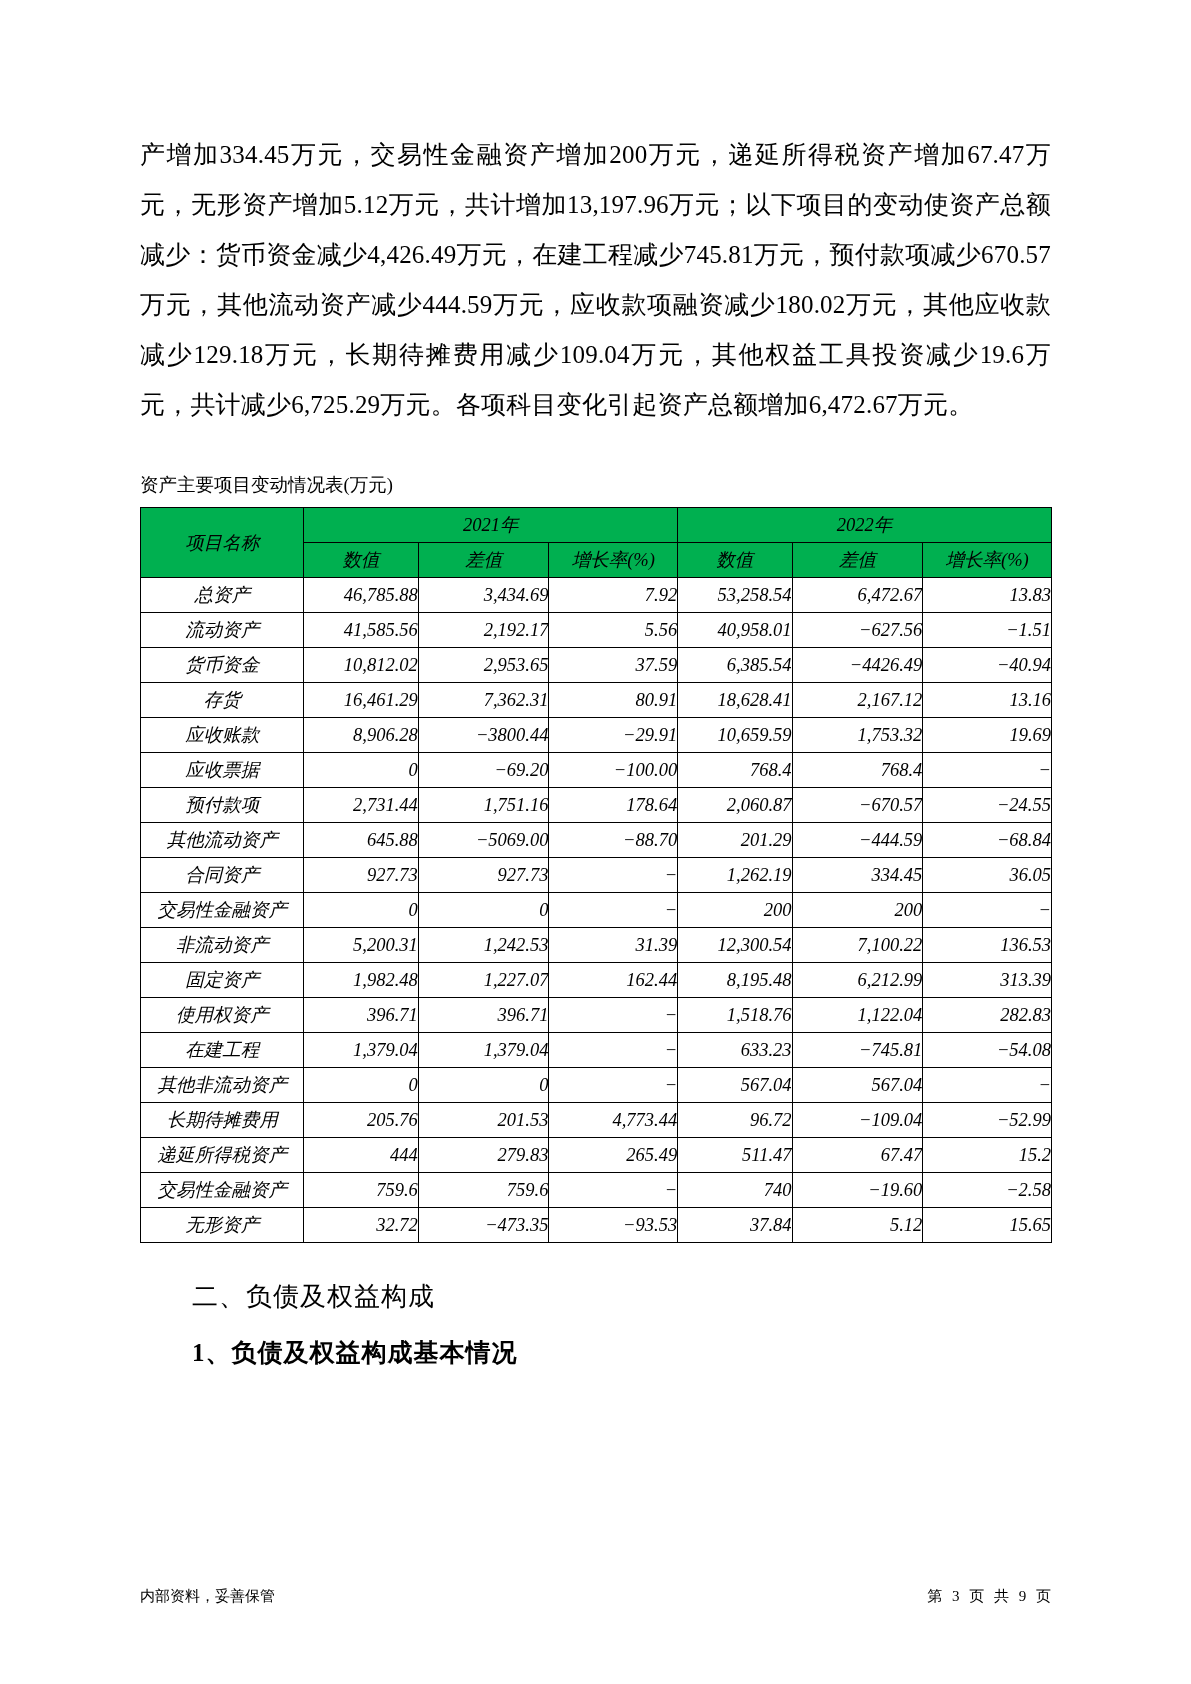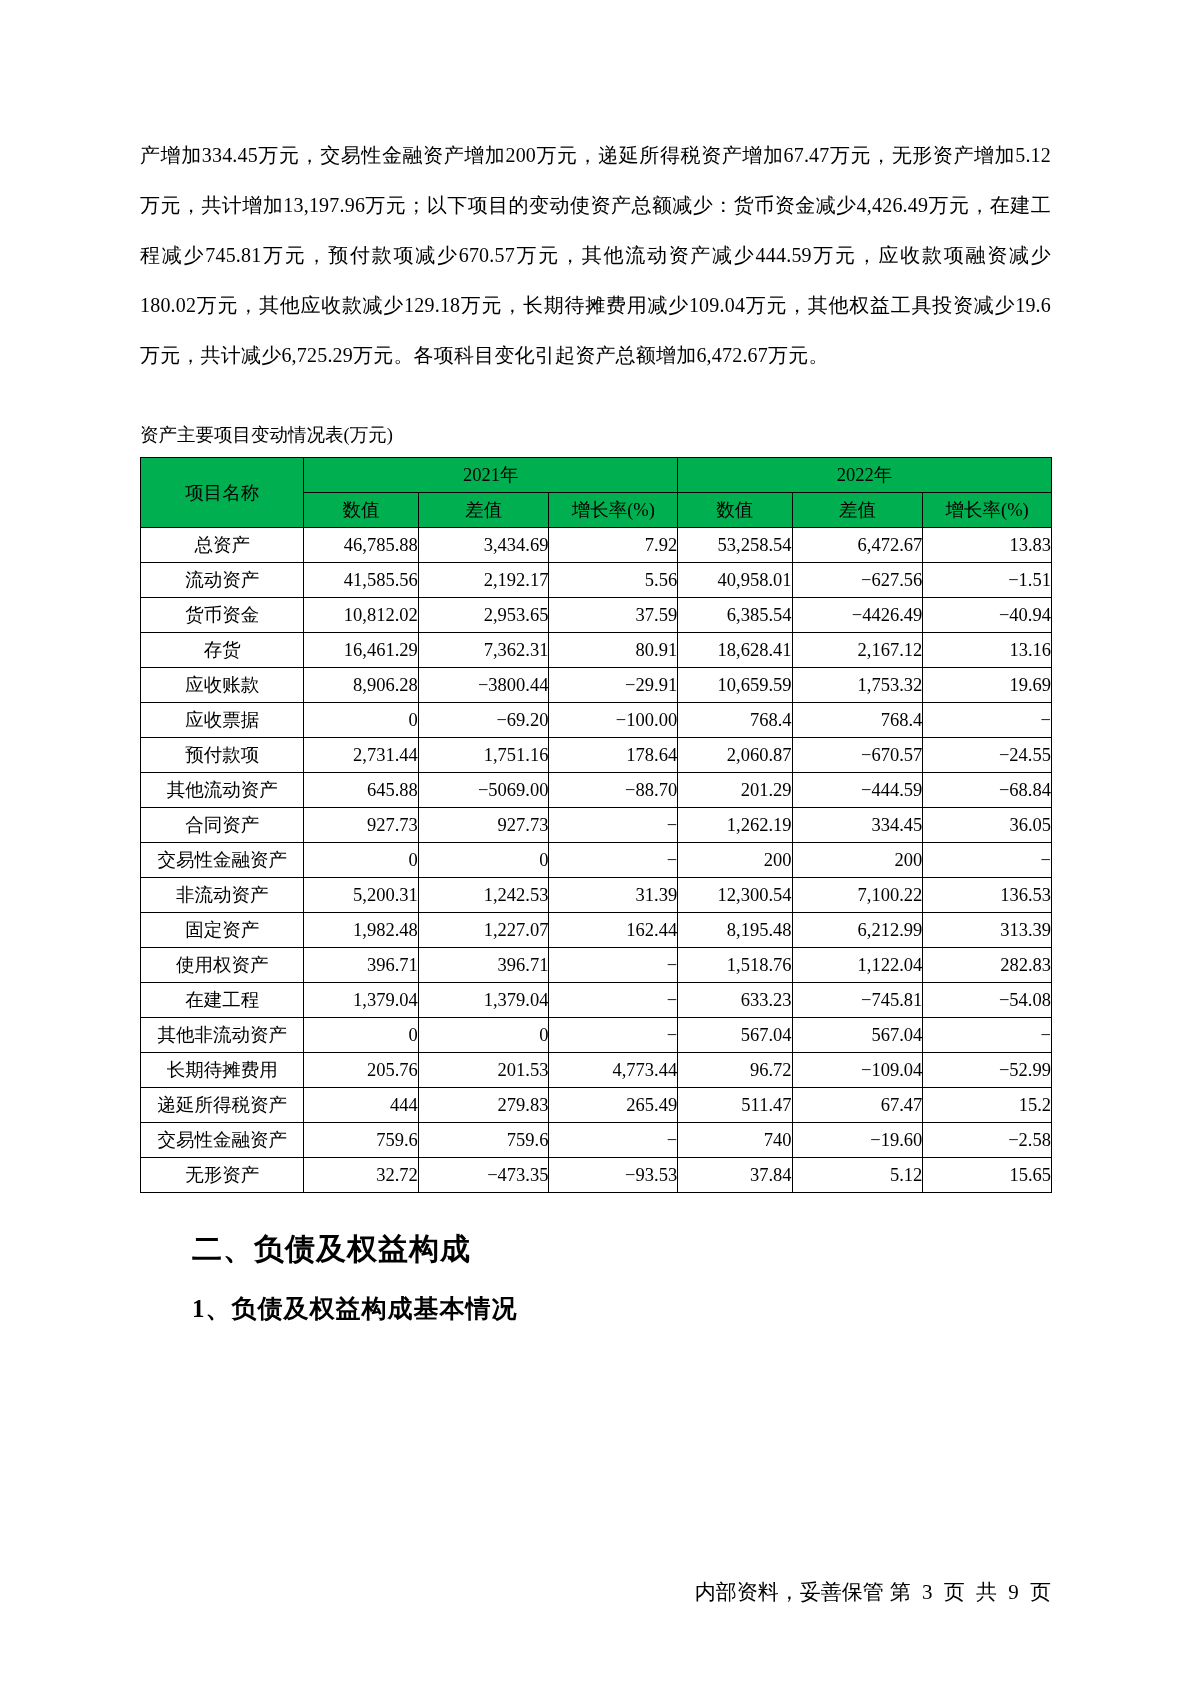--- a/index.html
+++ b/index.html
@@ -17,41 +17,42 @@
   }
   .page {
     position: absolute;
     left: 0; top: 0;
     width: 1191px;
     height: 1684px;
     box-sizing: border-box;
     padding: 130px 140px 0 140px;
   }
   .para {
-    font-size: 20px;
+    font-size: 25px;
     line-height: 50px;
     text-align: justify;
     text-justify: inter-ideograph;
     letter-spacing: 0.2px;
     margin: 0;
   }
   .para-indent {
     text-indent: 51px;
   }
   .table-caption {
     font-size: 18.5px;
     margin-top: 42px;
     margin-bottom: 10px;
     font-family: "Liberation Serif", serif;
   }
   table.fin {
     border-collapse: collapse;
     width: 912px;
     margin: 0 auto;
     table-layout: fixed;
+    font-style: italic;
   }
   table.fin th, table.fin td {
     border: 1px solid #000000;
     font-size: 18.5px;
     font-family: "Liberation Serif", serif;
     padding: 0;
     height: 34px;
     line-height: 34px;
   }
   table.fin thead th {
@@ -71,44 +72,44 @@
   td.num {
     text-align: right;
     padding-right: 10px;
     white-space: nowrap;
   }
   .col-num { width: 112px; }
   .col-diff { width: 128px; }
   .col-rate { width: 126px; }
 
   h2.sec {
-    font-size: 30px;
-    font-weight: bold;
+    font-size: 26px;
+    font-weight: normal;
     margin: 36px 0 0 0;
     text-indent: 52px;
     letter-spacing: 1px;
   }
   h3.sub {
     font-size: 25px;
     font-weight: bold;
     margin: 22px 0 0 0;
     text-indent: 52px;
     letter-spacing: 1px;
   }
   .body-after {
     margin-top: 20px;
   }
   .footer {
     position: absolute;
     left: 140px;
     right: 140px;
     bottom: 78px;
     display: flex;
-    justify-content: flex-end;
-    font-size: 21px;
+    justify-content: space-between;
+    font-size: 15px;
     font-family: "Liberation Serif", serif;
   }
   .footer .right span { margin-left: 6px; }
 </style>
 </head>
 <body>
 
 <div class="page">
 
   <p class="para">产增加334.45万元，交易性金融资产增加200万元，递延所得税资产增加67.47万元，无形资产增加5.12万元，共计增加13,197.96万元；以下项目的变动使资产总额减少：货币资金减少4,426.49万元，在建工程减少745.81万元，预付款项减少670.57万元，其他流动资产减少444.59万元，应收款项融资减少180.02万元，其他应收款减少129.18万元，长期待摊费用减少109.04万元，其他权益工具投资减少19.6万元，共计减少6,725.29万元。各项科目变化引起资产总额增加6,472.67万元。</p>

